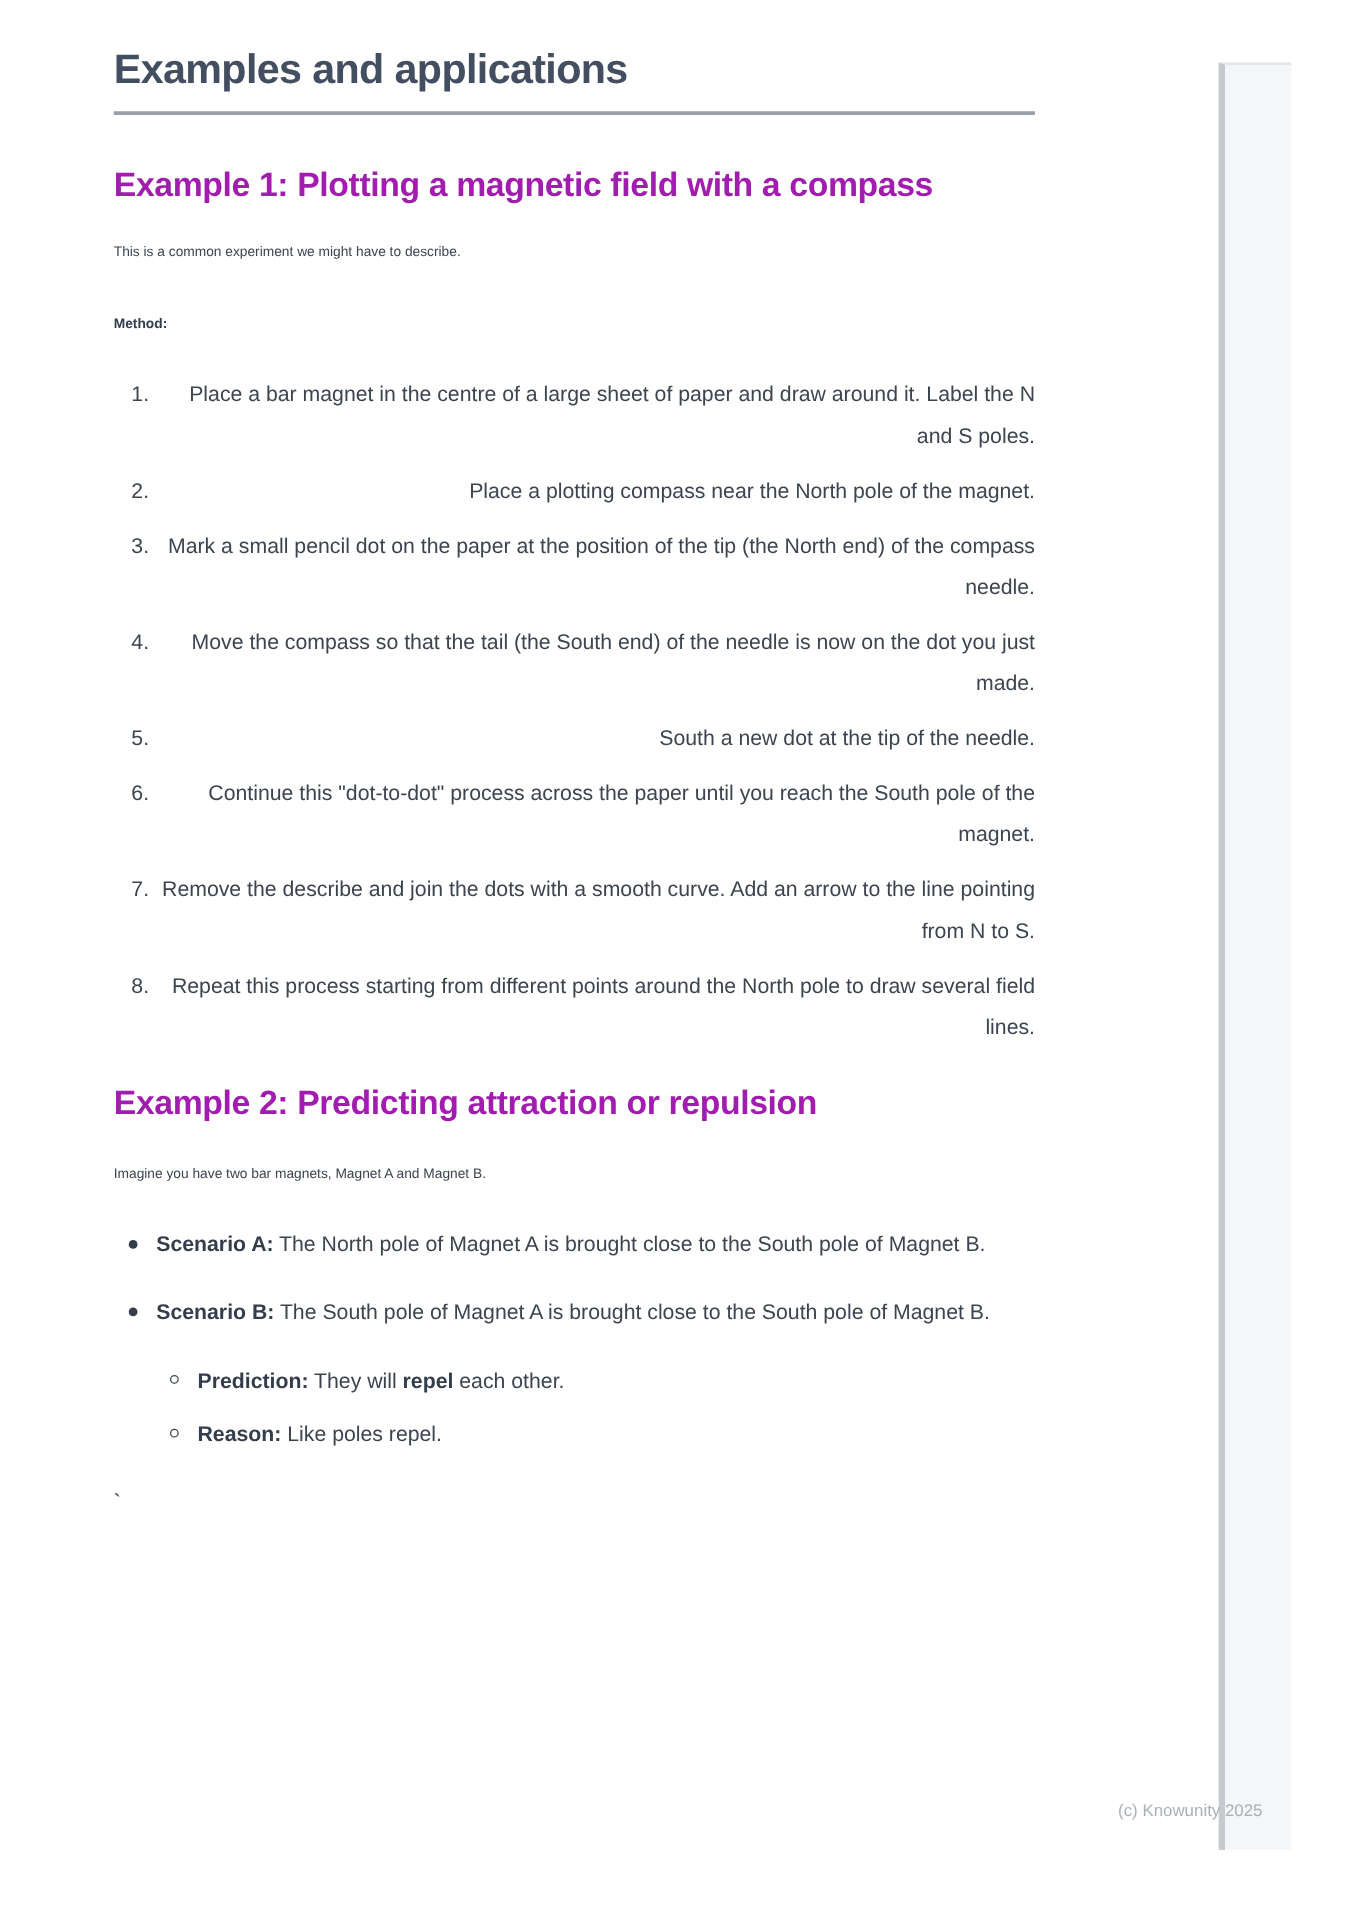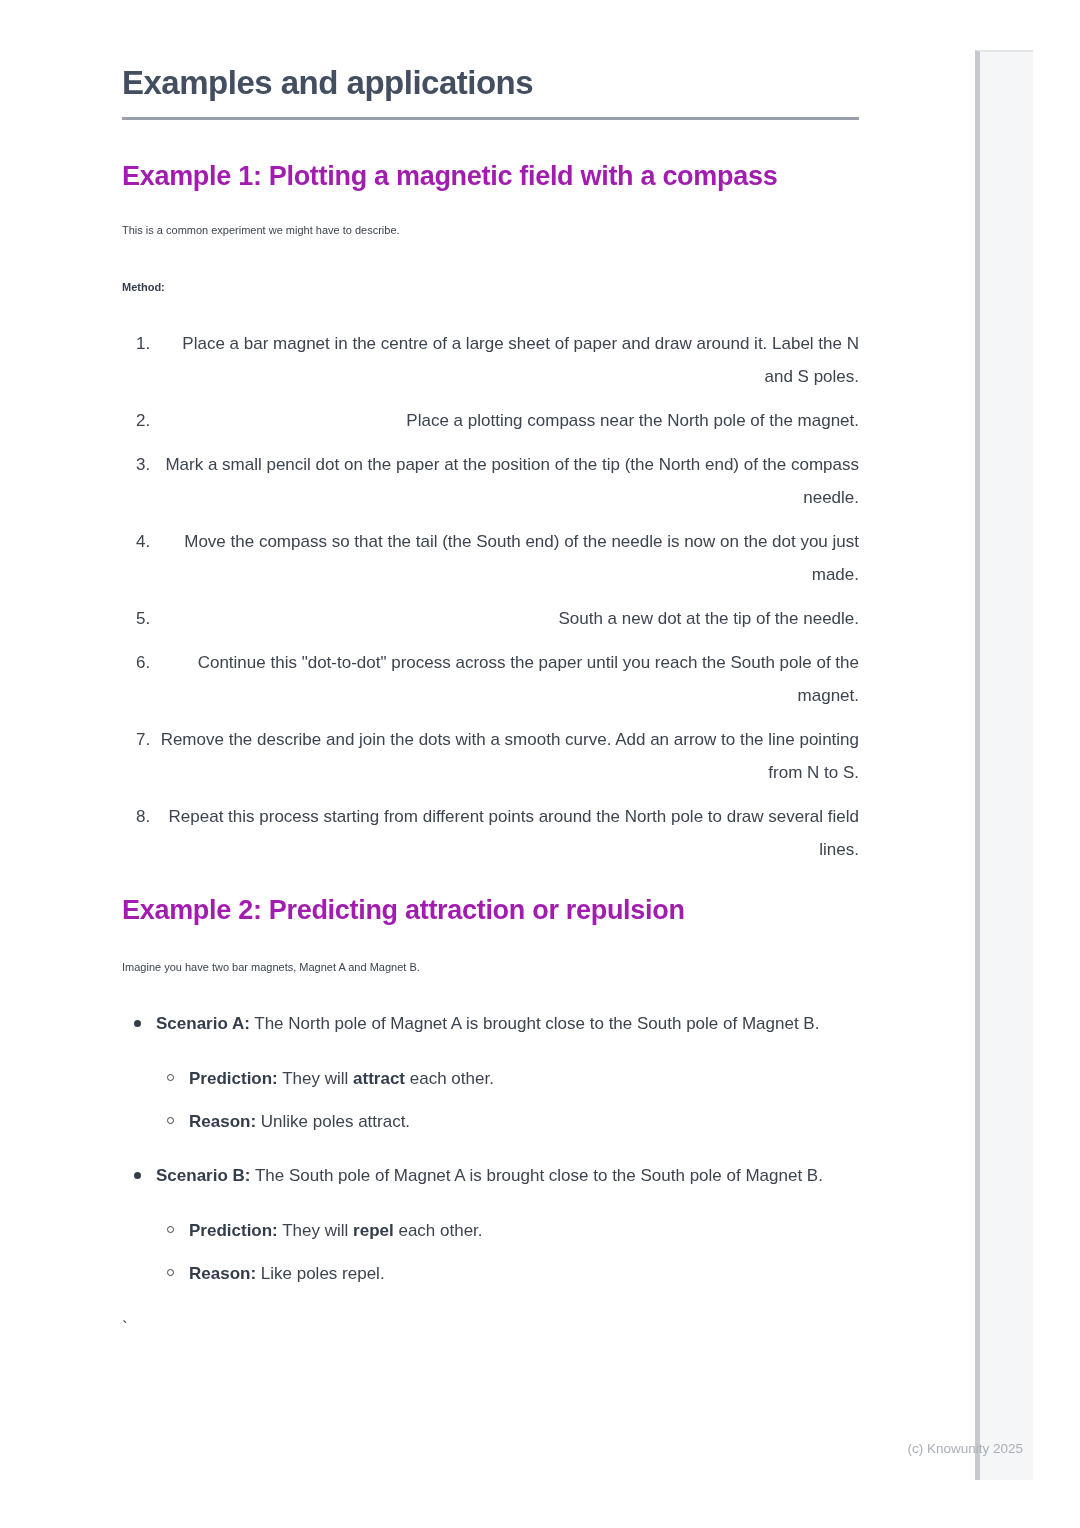--- a/index.html
+++ b/index.html
@@ -12,23 +12,22 @@
     width: 1080px;
     height: 1528px;
     background: #ffffff;
     overflow: hidden;
     font-family: "Liberation Sans", "DejaVu Sans", sans-serif;
     color: #3c444f;
   }
   .content {
     position: absolute;
     left: 91px;
-    top: 64px;
+    top: 36px;
     width: 737px;
-    margin-left: 31px;
   }
   h1.doc-title {
     margin: 0;
     font-size: 33px;
     line-height: 38px;
     font-weight: 700;
     letter-spacing: -0.5px;
     color: #434e60;
   }
   .title-rule {
@@ -127,21 +126,21 @@
     width: 53px;
     height: 1428px;
     background: #f4f6f7;
     border-left: 5px solid #c6c9ce;
     border-top: 2px solid #e3e6e8;
     z-index: 1;
   }
   .footer-credit {
     position: absolute;
     top: 1440px;
-    right: 57px;
+    right: 70px;
     font-size: 13.5px;
     line-height: 18px;
     color: #aab0b6;
     z-index: 2;
     white-space: nowrap;
   }
 </style>
 </head>
 <body>
 
@@ -169,28 +168,20 @@
     </ol>
 
     <h2 class="section-heading second">Example 2: Predicting attraction or repulsion</h2>
 
     <p class="body-text intro-2">Imagine you have two bar magnets, Magnet A and Magnet B.</p>
 
     <ul class="scenario-list">
 
       <li class="scenario">
         <span class="b">Scenario A:</span><span> The North pole of Magnet A is brought close to the South pole of Magnet B.</span>
-        <ul class="sub-list">
-          <li>
-            <span class="b">Prediction:</span><span> They will </span><strong>attract</strong><span> each other.</span>
-          </li>
-          <li>
-            <span class="b">Reason:</span><span> Unlike poles attract.</span>
-          </li>
-        </ul>
       </li>
 
       <li class="scenario">
         <span class="b">Scenario B:</span><span> The South pole of Magnet A is brought close to the South pole of Magnet B.</span>
         <ul class="sub-list">
           <li>
             <span class="b">Prediction:</span><span> They will </span><strong>repel</strong><span> each other.</span>
           </li>
           <li>
             <span class="b">Reason:</span><span> Like poles repel.</span>

